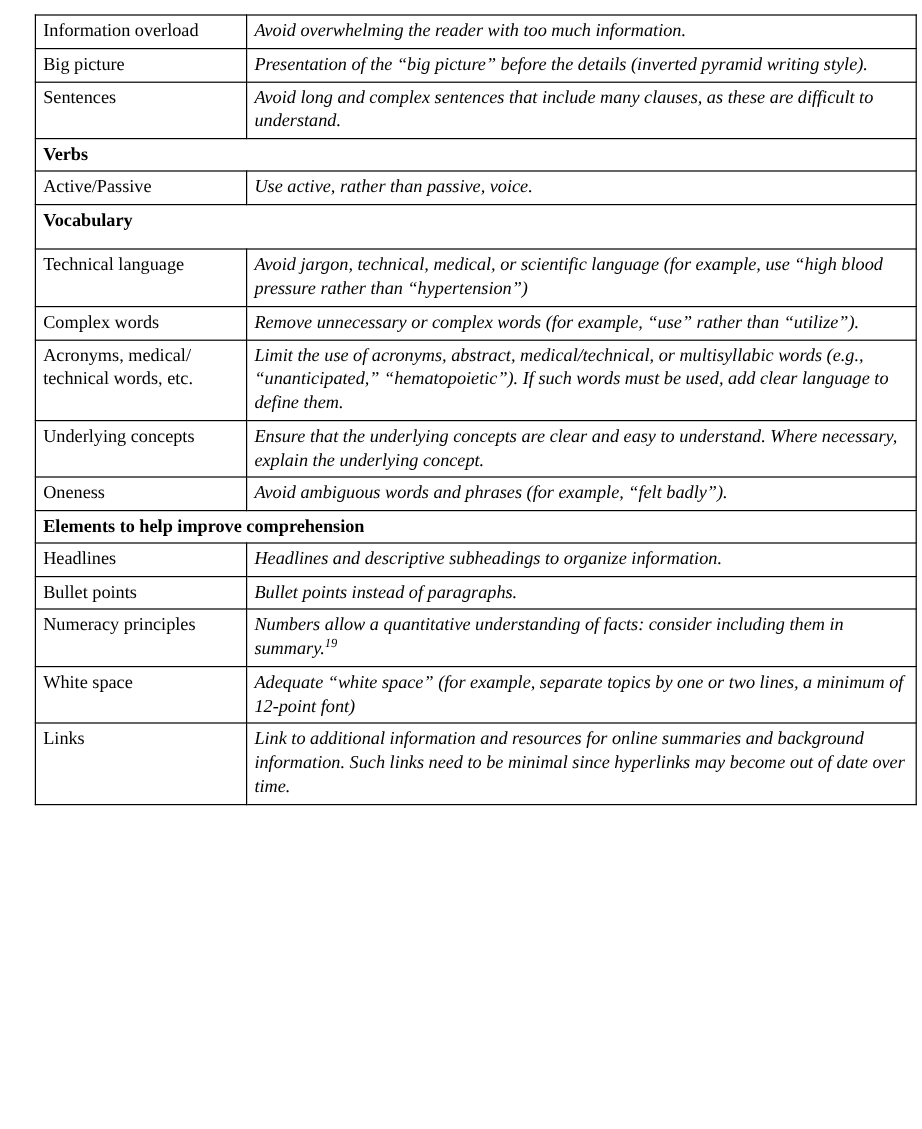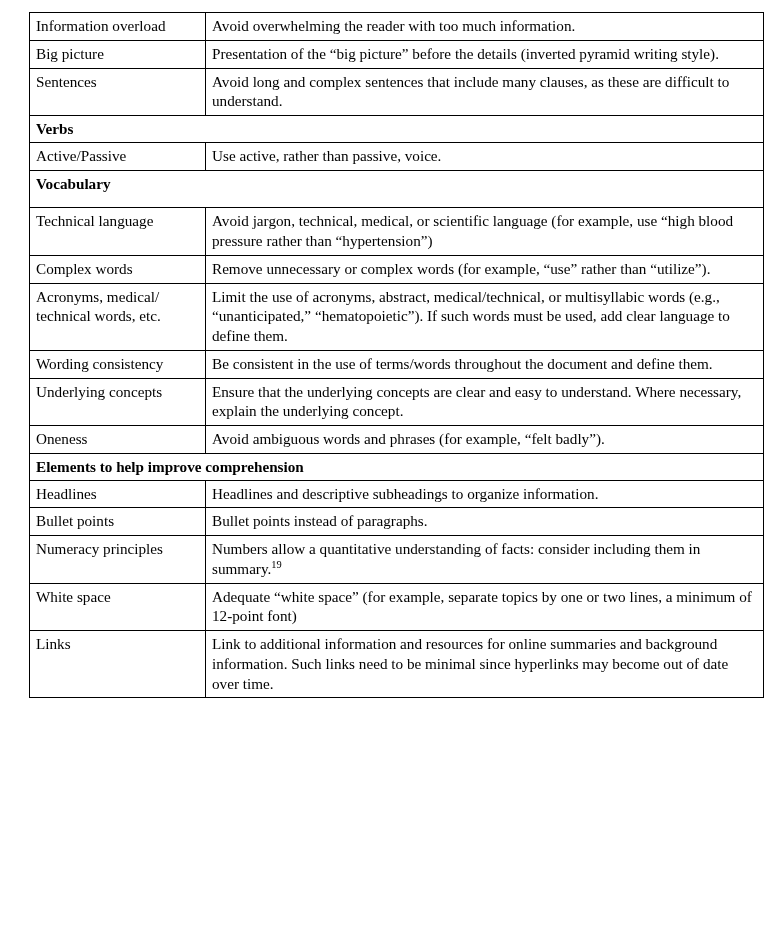--- a/index.html
+++ b/index.html
@@ -32,20 +32,21 @@
     vertical-align: top;
     font-size: 15.2px;
     line-height: 1.30;
     padding: 3px 6px 4px 6px;
   }
   td.label {
     width: 163px;
   }
   td.desc {
     width: 545px;
+    font-style: italic;
   }
   tr.section-row td.section {
     font-weight: bold;
     font-size: 15.2px;
     line-height: 1.30;
     padding: 3px 6px 3px 6px;
   }
   tr.section-row.tall td.section {
     padding-bottom: 14px;
   }
@@ -94,24 +95,20 @@
         </tr>
         <tr class="item-row">
           <td class="label">Complex words</td>
           <td class="desc">Remove unnecessary or complex words (for example, “use” rather than “utilize”).</td>
         </tr>
         <tr class="item-row">
           <td class="label">Acronyms, medical/ technical words, etc.</td>
           <td class="desc">Limit the use of acronyms, abstract, medical/technical, or multisyllabic words (e.g., “unanticipated,” “hematopoietic”). If such words must be used, add clear language to define them.</td>
         </tr>
         <tr class="item-row">
-          <td class="label">Wording consistency</td>
-          <td class="desc">Be consistent in the use of terms/words throughout the document and define them.</td>
-        </tr>
-        <tr class="item-row">
           <td class="label">Underlying concepts</td>
           <td class="desc">Ensure that the underlying concepts are clear and easy to understand. Where necessary, explain the underlying concept.</td>
         </tr>
         <tr class="item-row pad-row">
           <td class="label">Oneness</td>
           <td class="desc">Avoid ambiguous words and phrases (for example, “felt badly”).</td>
         </tr>
         <tr class="section-row">
           <td class="section" colspan="2">Elements to help improve comprehension</td>
         </tr>

